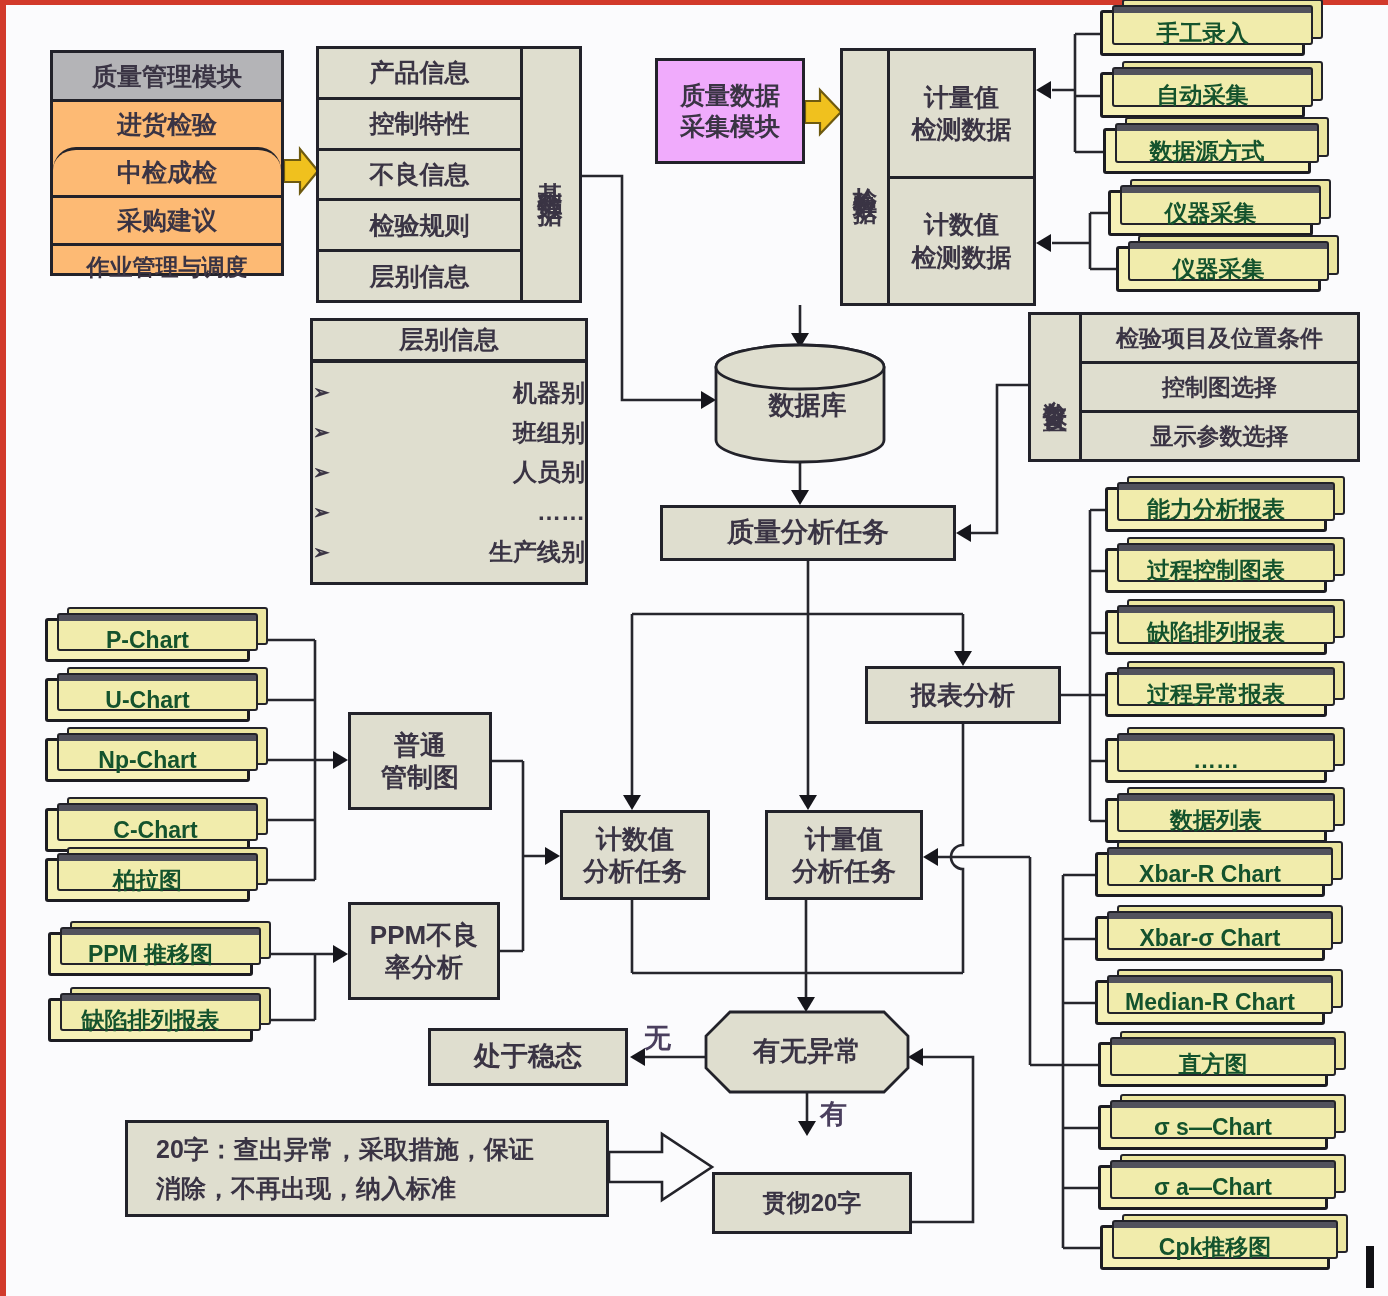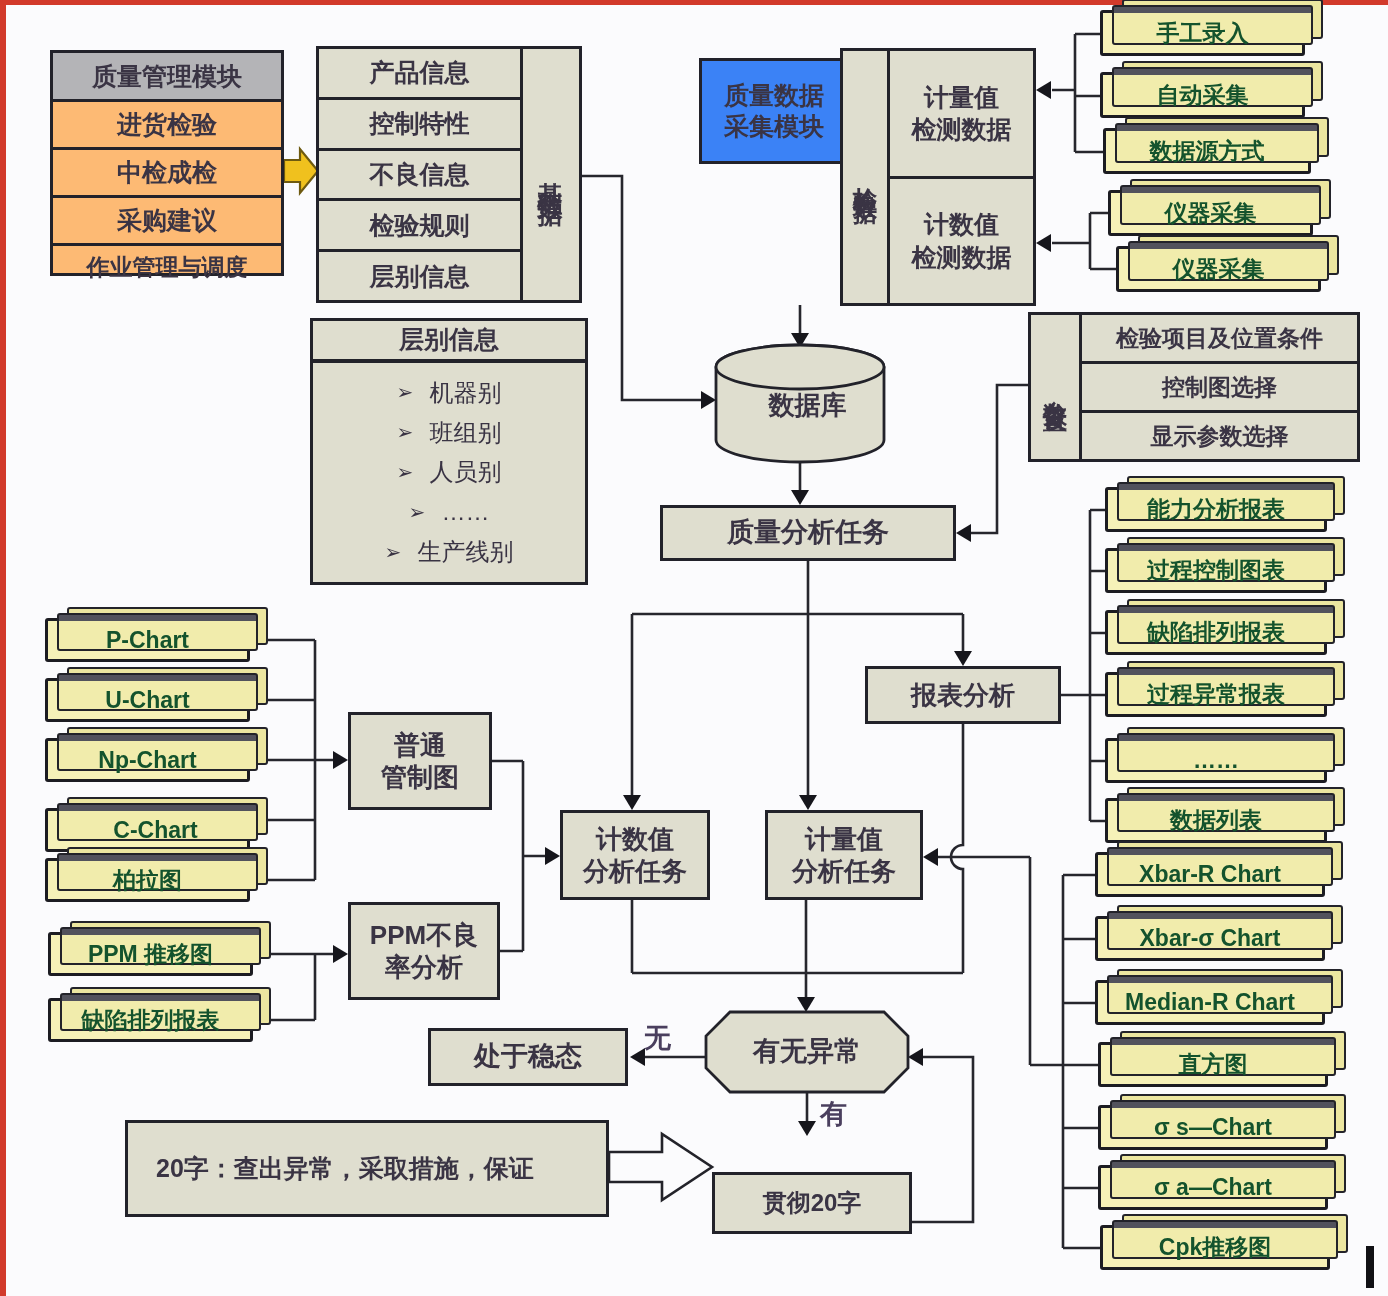--- a/index.html
+++ b/index.html
@@ -33,21 +33,21 @@
     color:#14532d;z-index:3;
   }
   .card::before{
     content:"";position:absolute;z-index:-1;left:9px;right:-11px;top:-8px;bottom:8px;
     background:linear-gradient(#52525c 0 6px,#f1ecac 6px);border:2px solid #23232a;border-radius:3px;
   }
   .card::after{
     content:"";position:absolute;z-index:-2;left:19px;right:-21px;top:-14px;bottom:14px;
     background:#ece6a0;border:2px solid #23232a;border-radius:3px;
   }
-  .strat-item{display:flex;align-items:center;justify-content:center;font-weight:400;font-size:24px;}
+  .strat-item{display:flex;align-items:center;justify-content:space-between;font-weight:700;font-size:24px;}
   .strat-item .bullet{margin-right:16px;font-size:20px;}
   .strat-item .bullet::before{content:"➢";}
   .lbl{position:absolute;z-index:4;font-weight:700;font-size:27px;color:#4a3f5e;}
   .tick{position:absolute;background:#101014;z-index:4;}
 </style>
 </head>
 <body>
 
 <div id="stage">
 
@@ -119,21 +119,21 @@
 
     <polygon points="609,1152 662,1152 662,1134 712,1167 662,1200 662,1182 609,1182" fill="#fbfbfd" stroke="#23232a" stroke-width="2.6"></polygon>
 
     <polygon points="284,160 300,160 300,149 318,171 300,193 300,182 284,182" fill="#f0c11e" stroke="#6e5a10" stroke-width="2.2"></polygon>
     <polygon points="805,101 820,101 820,90 841,112 820,134 820,123 805,123" fill="#f0c11e" stroke="#6e5a10" stroke-width="2.2"></polygon>
   </svg>
 
   <div class="gray-group" style="left:50px;top:50px;width:234px;height:226px;">
     <div class="gray-head" style="height:46px;">质量管理模块</div>
     <div class="gray-row" style="height:45px;">进货检验</div>
-    <div class="gray-row" style="height:45px;">中检成检</div>
+    <div class="gray-row" style="height:45px;border-radius:23px;">中检成检</div>
     <div class="gray-row" style="height:45px;">采购建议</div>
     <div class="gray-row" style="height:42px;font-size:23px;">作业管理与调度</div>
   </div>
 
   <div class="group" style="left:316px;top:46px;width:266px;height:257px;">
     <div class="rows">
       <div class="r">产品信息</div>
       <div class="r">控制特性</div>
       <div class="r">不良信息</div>
       <div class="r">检验规则</div>
@@ -163,21 +163,21 @@
           <span class="bullet"></span>
           <span>……</span>
         </div>
       <div class="strat-item">
           <span class="bullet"></span>
           <span>生产线别</span>
         </div>
     </div>
   </div>
 
-  <div class="box" style="left:655px;top:58px;width:150px;height:106px;background:#3b82f6;font-size:25px;margin-left:44px;">
+  <div class="box" style="left:655px;top:58px;width:150px;height:106px;background:#f0abfc;font-size:25px;">
     <div>质量数据</div>
     <div>采集模块</div>
   </div>
 
   <div class="group" style="left:840px;top:48px;width:196px;height:258px;">
     <div class="vstrip strip-left" style="width:44px;">
       <div class="vlabel" style="letter-spacing:5px;font-size:24px;">检验数据</div>
     </div>
     <div class="rows">
       <div class="r" style="flex-direction:column;line-height:1.3;">
@@ -259,17 +259,18 @@
   <div class="box plain" style="left:706px;top:1012px;width:202px;height:80px;font-size:27px;">有无异常</div>
   <div class="lbl" style="left:644px;top:1020px;">无</div>
   <div class="lbl" style="left:820px;top:1096px;">有</div>
 
   <div class="box" style="left:428px;top:1028px;width:200px;height:58px;font-size:27px;">处于稳态</div>
 
   <div class="box" style="left:712px;top:1172px;width:200px;height:62px;font-size:24px;">贯彻20字</div>
 
   <div class="box" style="left:125px;top:1120px;width:484px;height:97px;align-items:flex-start;padding-left:28px;font-size:25px;line-height:1.55;text-align:left;">
     <div>20字：查出异常，采取措施，保证</div>
+    <div>消除，不再出现，纳入标准</div>
   </div>
 
   <div class="tick" style="left:1366px;top:1246px;width:8px;height:42px;"></div>
 
 </div>
 
 </body></html>

